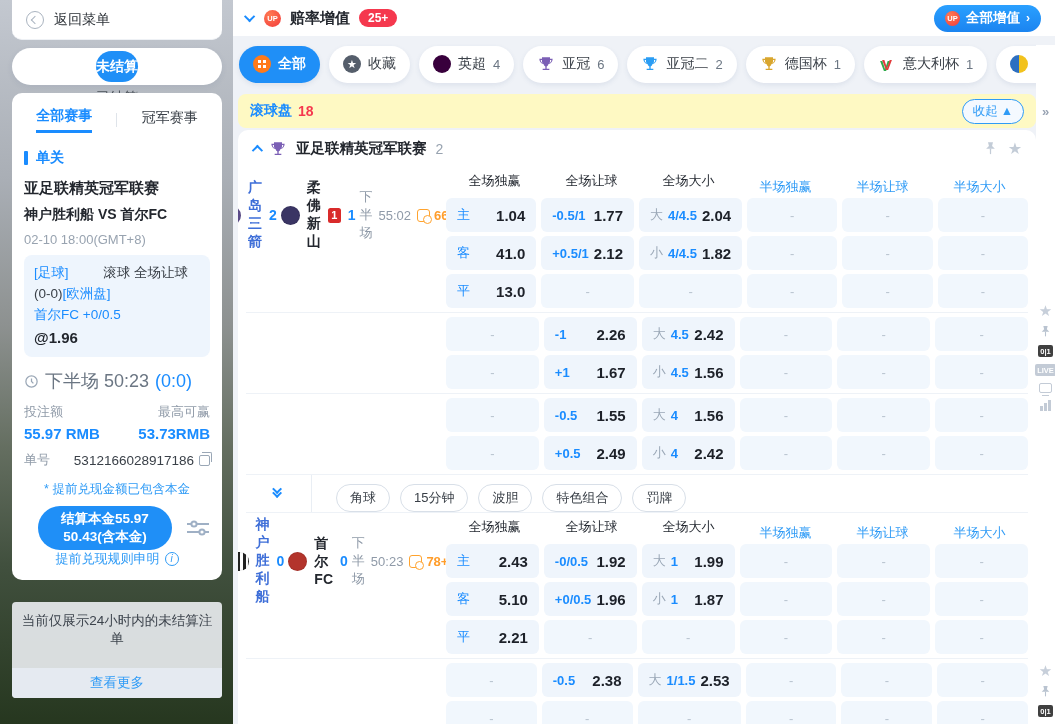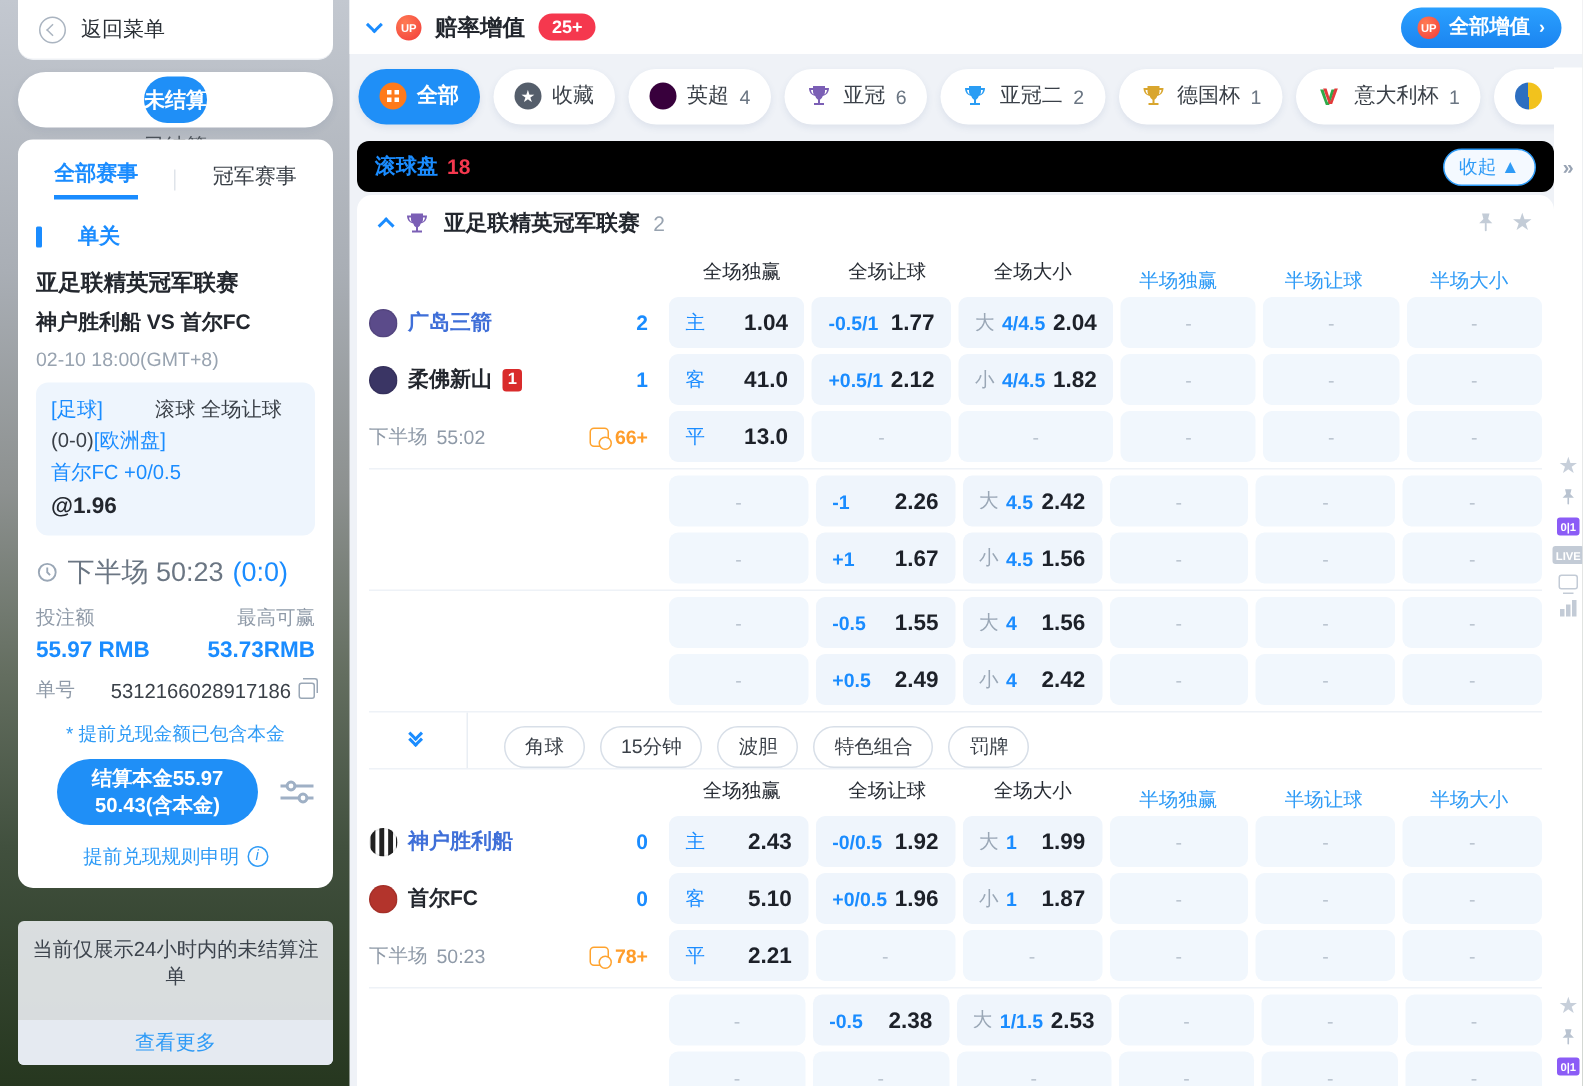--- a/index.html
+++ b/index.html
@@ -13,21 +13,21 @@
   .back-ic{width:18px;height:18px;border:1.5px solid #aab4c0;border-radius:50%;position:relative;flex:0 0 auto;}
   .back-ic::before{content:"";position:absolute;left:5px;top:5.5px;width:5px;height:5px;border-left:1.5px solid #aab4c0;border-bottom:1.5px solid #aab4c0;transform:rotate(45deg);}
   .seg{margin-top:8px;background:#fff;border-radius:19px;height:37px;display:flex;align-items:center;padding:3px;box-shadow:0 2px 6px rgba(40,70,120,.08);flex-direction:column;}
   .seg-item{flex:1;text-align:center;font-size:14px;color:#4a5159;line-height:31px;border-radius:16px;cursor:pointer;}
   .seg-item.sel{background:#1f8ff7;color:#fff;font-weight:700;}
   .side-card{margin-top:8px;background:#fff;border-radius:10px;padding:10px 12px 12px;}
   .subtabs{display:flex;align-items:center;justify-content:space-around;padding:4px 0 10px;}
   .subtab{font-size:14px;color:#3a4048;cursor:pointer;padding-bottom:5px;}
   .subtab.sel{color:#1a8cff;font-weight:700;border-bottom:3px solid #1a8cff;}
   .subtab-div{width:1px;height:14px;background:#dfe4ea;}
-  .single-row{display:flex;align-items:center;gap:24px;margin:6px 0 12px;}
+  .single-row{display:flex;align-items:center;gap:8px;margin:6px 0 12px;}
   .bluebar{width:4px;height:14px;background:#1a8cff;border-radius:1px;}
   .single-label{color:#1a8cff;font-size:14px;font-weight:700;}
   .bet-league{font-size:15px;font-weight:700;color:#23272e;margin-bottom:8px;}
   .bet-match{font-size:14px;font-weight:700;color:#23272e;margin-bottom:8px;}
   .bet-time{font-size:13px;color:#98a3b0;margin-bottom:8px;}
   .bet-box{background:#eef5fd;border-radius:8px;padding:8px 10px;font-size:13.5px;line-height:1.55;}
   .bet-box .bl{color:#1a8cff;}
   .bet-box .bd{color:#3a4048;padding-left:31px;}
   .bet-sel{color:#1a8cff;}
   .bet-odds{color:#23272e;font-weight:700;font-size:15px;}
@@ -38,21 +38,21 @@
   .ticket-row{display:flex;align-items:center;margin-top:9px;font-size:13px;}
   .ticket-row .tl{color:#8f9aa8;}
   .ticket-row .tn{color:#3a4048;margin-left:auto;font-size:13.5px;}
   .copy-ic{width:11px;height:11px;border:1.5px solid #9aa7b6;border-radius:2px;margin-left:5px;position:relative;background:#fff;cursor:pointer;}
   .copy-ic::before{content:"";position:absolute;left:2px;top:-4px;width:9px;height:9px;border-top:1.5px solid #9aa7b6;border-right:1.5px solid #9aa7b6;border-radius:0 2px 0 0;}
   .note{color:#2f9bf6;font-size:12.5px;text-align:center;margin-top:12px;}
   .cash-row{display:flex;align-items:center;margin-top:8px;}
   .cash-btn{margin-left:14px;width:146px;height:44px;border:none;border-radius:22px;background:#1f8ff7;color:#fff;
     font-size:13.5px;font-weight:700;line-height:1.35;cursor:pointer;display:flex;flex-direction:column;align-items:center;justify-content:center;}
   .slider-ic{margin-left:14px;cursor:pointer;display:flex;}
-  .rules{display:flex;align-items:center;justify-content:center;gap:5px;color:#2f9bf6;font-size:13px;margin-top:12px;cursor:pointer;}
+  .rules{display:flex;align-items:center;justify-content:center;gap:5px;color:#2f9bf6;font-size:13px;margin-top:0;cursor:pointer;}
   .info-ic{width:14px;height:14px;border:1.2px solid #2f9bf6;border-radius:50%;font-size:10px;line-height:12px;text-align:center;font-style:italic;}
   .side-footer{margin-top:22px;background:rgba(240,243,247,.88);border-radius:4px;overflow:hidden;}
   .foot-note{font-size:13.5px;color:#3c434c;text-align:center;padding:10px 4px 20px;}
   .foot-more{background:#e5eaf1;color:#2f9bf6;font-size:13.5px;text-align:center;line-height:30px;cursor:pointer;}
   
   .main{position:absolute;left:233px;top:0;right:0;height:100%;background:#eff2f7;}
   .topbar{height:36px;background:#fff;display:flex;align-items:center;padding:0 14px;gap:9px;}
   .chev{width:8px;height:8px;border-left:2px solid #1a8cff;border-bottom:2px solid #1a8cff;display:inline-block;}
   .chev.down{transform:rotate(-45deg) translateY(-2px);}
   .chev.up{transform:rotate(135deg) translateY(-2px);}
@@ -73,39 +73,39 @@
   .ticon.grid{background:#ff7a1a;border-radius:50%;position:relative;}
   .ticon.grid::before{content:"";width:8px;height:8px;background:
     linear-gradient(#fff,#fff) 0 0/3px 3px no-repeat,linear-gradient(#fff,#fff) 5px 0/3px 3px no-repeat,
     linear-gradient(#fff,#fff) 0 5px/3px 3px no-repeat,linear-gradient(#fff,#fff) 5px 5px/3px 3px no-repeat;}
   .ticon.starc{background:#555e6b;border-radius:50%;color:#fff;font-size:11px;}
   .ticon.circle{border-radius:50%;}
   .ticon.vee{font-weight:800;font-size:15px;color:#e23b3b;text-shadow:-2px 1px 0 #2faa4a;}
   .ticon svg{width:16px;height:16px;}
   .more-strip{position:absolute;right:0;top:45px;width:19px;height:43px;display:flex;align-items:center;justify-content:center;
     color:#98a3b3;font-size:13px;font-weight:700;cursor:pointer;z-index:3;}
-  .livebar{height:34px;margin:2px 19px 0 5px;background:#000000;border-radius:8px;display:flex;align-items:center;padding:0 12px;}
+  .livebar{height:34px;margin:2px 19px 0 5px;background:#fef9c3;border-radius:8px;display:flex;align-items:center;padding:0 12px;}
   .lb-label{color:#1a8cff;font-size:14px;font-weight:700;}
   .lb-count{color:#f5384e;font-size:14px;font-weight:700;margin-left:6px;}
   .collapse-btn{margin-left:auto;border:1px solid #2f9bf6;color:#2f9bf6;font-size:12.5px;border-radius:13px;
     padding:3px 10px;background:#f4f9ff;cursor:pointer;display:flex;align-items:center;gap:3px;}
   .card{position:absolute;top:130px;left:5px;right:19px;bottom:0;background:#fff;border-radius:10px 10px 0 0;padding:0 8px;overflow:hidden;}
   .lg-head{height:37px;display:flex;align-items:center;gap:9px;padding:0 6px;}
   .lg-name{font-size:14.5px;font-weight:700;color:#23272e;}
   .lg-cnt{font-size:14px;color:#98a3b0;}
   .lg-icons{margin-left:auto;display:flex;gap:10px;align-items:center;}
   .pin-ic svg,.star-ic{color:#c3ccd7;}
   .star-ic{font-size:16px;line-height:1;cursor:pointer;}
   .pin-ic{cursor:pointer;display:flex;}
   .colshead{display:flex;height:27px;align-items:center;}
   .colshead .spacer{width:200px;flex:0 0 auto;}
   .colshead .ch{flex:1;text-align:center;font-size:13px;color:#262b33;}
   .colshead .ch.half{color:#2f9bf6;cursor:pointer;margin-top:13px;}
   .band{display:flex;padding:4px 0;border-bottom:1px solid #eef2f7;}
-  .team-col{width:200px;flex:0 0 auto;display:flex;flex-direction:column;gap:4px;justify-content:center;padding-right:14px;}
+  .team-col{width:200px;flex:0 0 auto;display:flex;flex-direction:row;gap:4px;justify-content:center;padding-right:14px;}
   .trow{height:34px;display:flex;align-items:center;gap:7px;cursor:pointer;}
   .temblem{width:19px;height:19px;border-radius:50%;flex:0 0 auto;border:1px solid rgba(0,0,0,.08);}
   .tname{font-size:14px;font-weight:700;}
   .redcard{min-width:13px;height:15px;background:#d92b2b;border-radius:2.5px;color:#fff;font-size:11px;font-weight:700;
     display:inline-flex;align-items:center;justify-content:center;padding:0 2px;}
   .tscore{margin-left:auto;color:#1a8cff;font-size:14px;font-weight:700;}
   .srow{height:34px;display:flex;align-items:center;font-size:13px;color:#8f9aa8;gap:6px;}
   .sboost{margin-left:auto;display:flex;align-items:center;gap:4px;color:#ff9d2b;font-weight:700;font-size:13px;cursor:pointer;}
   .boost-ic{width:13px;height:13px;border:1.5px solid #ffa32e;border-radius:3px;position:relative;}
   .boost-ic::after{content:"";position:absolute;right:-3px;bottom:-3px;width:7px;height:7px;border:1.5px solid #ffa32e;border-radius:50%;background:#fff;}
@@ -120,21 +120,21 @@
   .mr-left{width:66px;flex:0 0 auto;display:flex;align-items:center;justify-content:center;border-right:1px solid #e9eef4;cursor:pointer;}
   .dblchev{display:flex;flex-direction:column;gap:0;}
   .dblchev .chev{width:7px;height:7px;margin-top:-3px;}
   .mr-pills{display:flex;align-items:flex-end;gap:10px;padding-left:24px;}
   .mpill{border:1px solid #d8dfe8;border-radius:14px;padding:4px 13px;font-size:13px;color:#3a4048;cursor:pointer;background:#fff;}
   
   .rail{position:absolute;right:0;top:45px;bottom:0;width:19px;background:#fff;z-index:2;}
   .rail-group{position:absolute;left:0;width:19px;display:flex;flex-direction:column;align-items:center;gap:7px;}
   .rl-star{color:#c7cfda;font-size:15px;line-height:1;cursor:pointer;}
   .rl-pin{display:flex;cursor:pointer;}
-  .rl-badge{background:#8b5cf6;color:#fff;font-size:7.5px;font-weight:700;border-radius:2px;padding:1.5px 2px;cursor:pointer;}
+  .rl-badge{background:#404040;color:#fff;font-size:7.5px;font-weight:700;border-radius:2px;padding:1.5px 2px;cursor:pointer;}
   .rl-badge.gray{background:#c3cbd6;}
   .rl-tv{width:13px;height:10px;border:1.5px solid #c3cbd6;border-radius:2px;position:relative;cursor:pointer;}
   .rl-tv::after{content:"";position:absolute;left:2px;right:2px;bottom:-4px;height:1.5px;background:#c3cbd6;}
   .rl-bars{display:flex;align-items:flex-end;gap:1.5px;height:11px;cursor:pointer;}
   .rl-bars i{width:2.5px;background:#c3cbd6;display:block;}
   .rl-bars i:nth-child(1){height:5px;}.rl-bars i:nth-child(2){height:8px;}.rl-bars i:nth-child(3){height:11px;}
 </style>
 </head>
 <body>
 

